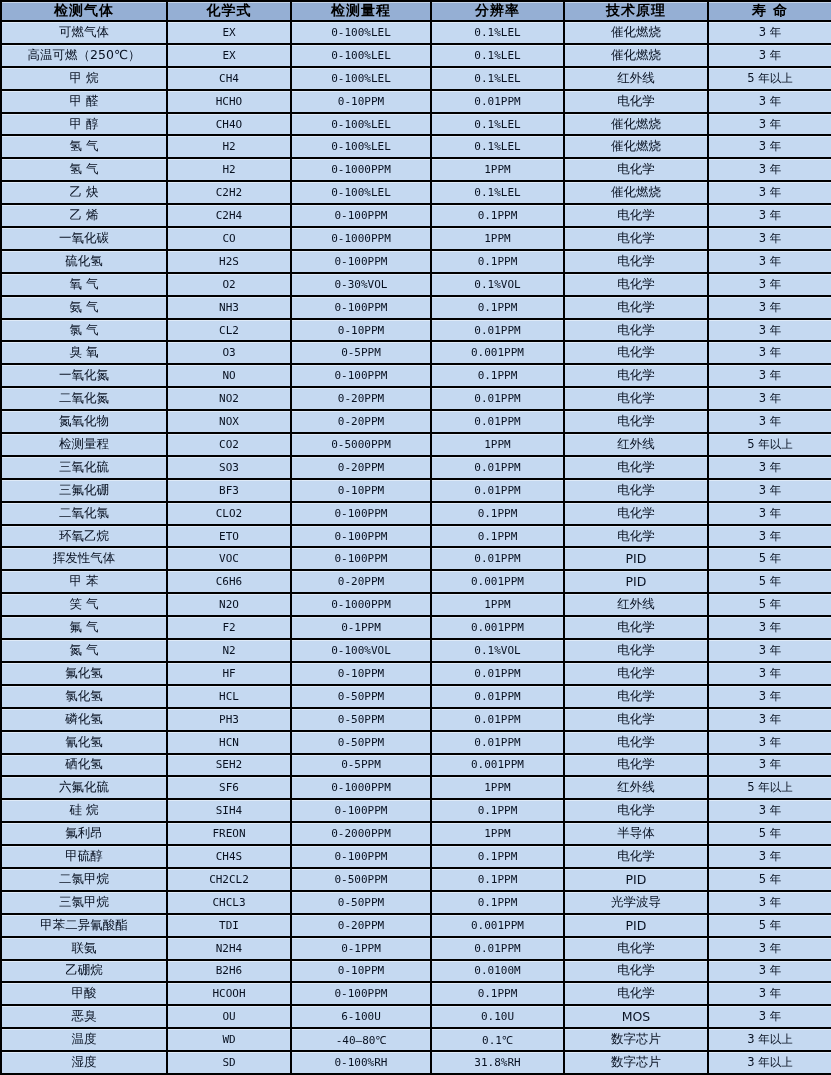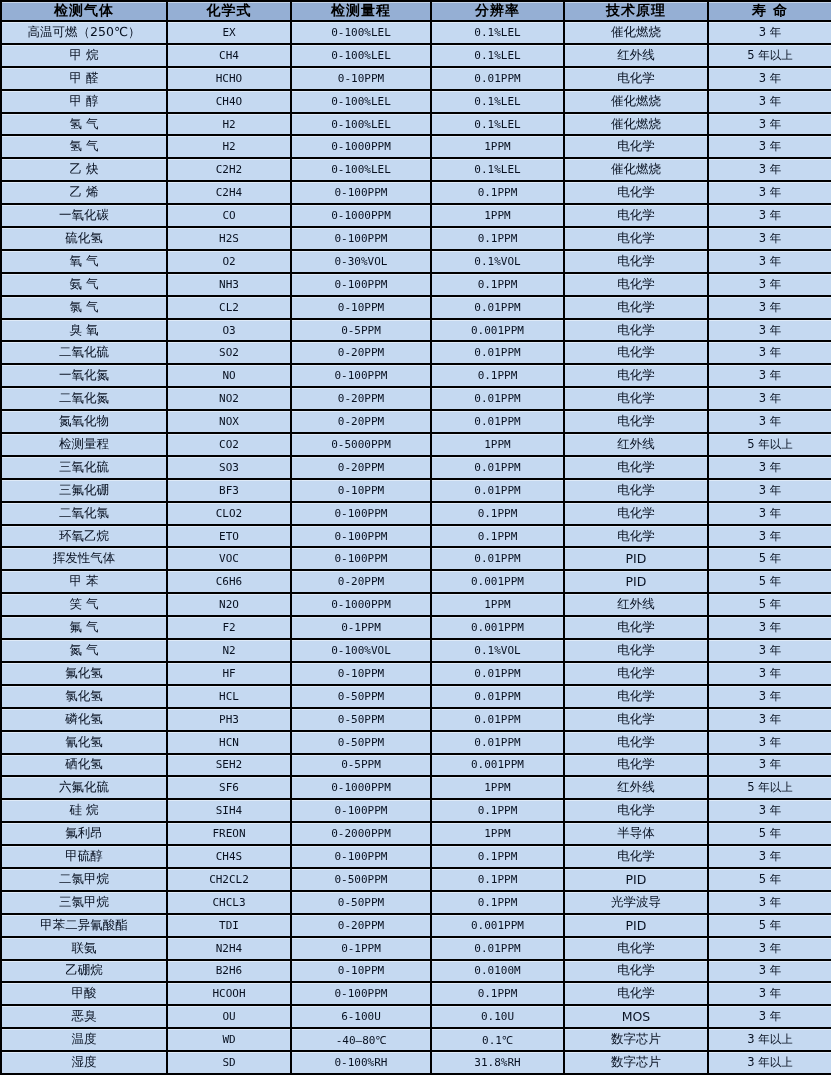--- a/index.html
+++ b/index.html
@@ -70,20 +70,28 @@
           <th>检测气体</th>
           <th>化学式</th>
           <th>检测量程</th>
           <th>分辨率</th>
           <th>技术原理</th>
           <th>寿 命</th>
         </tr>
     </thead>
     <tbody id="table-body">
         <tr>
+          <td>可燃气体</td>
+          <td>EX</td>
+          <td>0-100%LEL</td>
+          <td>0.1%LEL</td>
+          <td>催化燃烧</td>
+          <td>3 年</td>
+        </tr>
+        <tr>
           <td>高温可燃（250℃）</td>
           <td>EX</td>
           <td>0-100%LEL</td>
           <td>0.1%LEL</td>
           <td>催化燃烧</td>
           <td>3 年</td>
         </tr>
         <tr>
           <td>甲 烷</td>
           <td>CH4</td>
@@ -178,28 +186,20 @@
           <td>0-10PPM</td>
           <td>0.01PPM</td>
           <td>电化学</td>
           <td>3 年</td>
         </tr>
         <tr>
           <td>臭 氧</td>
           <td>O3</td>
           <td>0-5PPM</td>
           <td>0.001PPM</td>
-          <td>电化学</td>
-          <td>3 年</td>
-        </tr>
-        <tr>
-          <td>二氧化硫</td>
-          <td>SO2</td>
-          <td>0-20PPM</td>
-          <td>0.01PPM</td>
           <td>电化学</td>
           <td>3 年</td>
         </tr>
         <tr>
           <td>一氧化氮</td>
           <td>NO</td>
           <td>0-100PPM</td>
           <td>0.1PPM</td>
           <td>电化学</td>
           <td>3 年</td>

